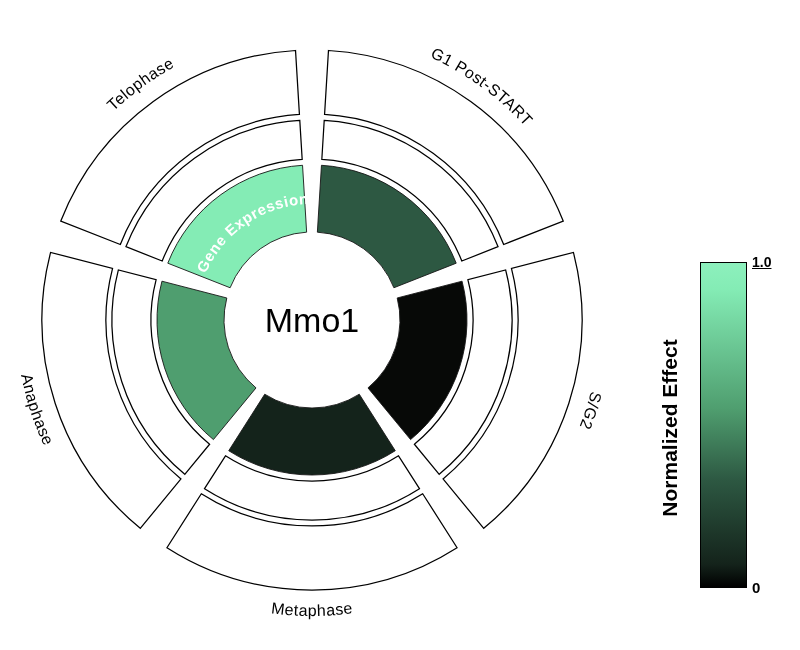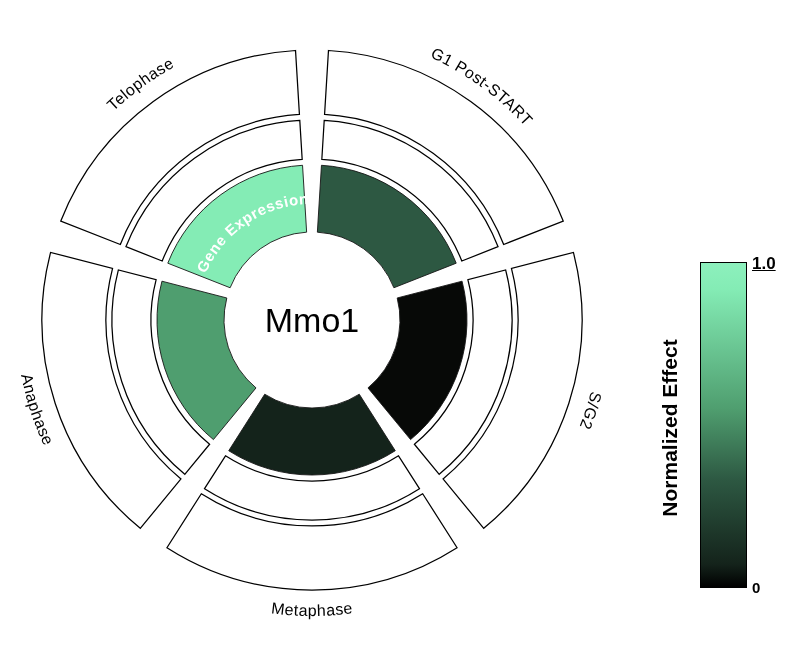--- a/index.html
+++ b/index.html
@@ -11,21 +11,21 @@
   .sector-label{font-size:16px;fill:#000;letter-spacing:0.4px;}
   .ring-label{font-size:15px;fill:#ffffff;letter-spacing:0.6px;font-weight:bold;}
   #center-label{font-size:34px;fill:#000;text-anchor:middle;dominant-baseline:central;}
   .cb-wrap{position:absolute;left:640px;top:250px;width:160px;height:360px;}
   .cb-bar{position:absolute;left:60px;top:12px;width:47px;height:326px;border:1px solid #000;box-sizing:border-box;}
   .cb-title{
     position:absolute;left:30px;top:178px;
     transform:translate(-50%,-50%) rotate(-90deg);
     font-weight:bold;font-size:21px;color:#000;white-space:nowrap;
   }
-  .cb-max{position:absolute;left:112px;top:4px;font-size:17px;font-weight:bold;color:#000;text-decoration:underline;}
+  .cb-max{position:absolute;left:112px;top:4px;font-size:14px;font-weight:bold;color:#000;text-decoration:underline;}
   .cb-min{position:absolute;left:112px;top:329px;font-size:15px;font-weight:bold;color:#000;}
 </style>
 </head>
 <body>
 
 <div style="width:800px;height:650px;position:relative;">
   <svg id="chart" width="800" height="650" viewBox="0 0 800 650">
       <defs>
         <path id="lp0" d="M 239.89 41.17 A 288 288 0 0 1 599.46 302.42" fill="none"></path>
         <path id="lp1" d="M 554.90 165.26 A 288 288 0 0 1 417.55 587.96" fill="none"></path>

